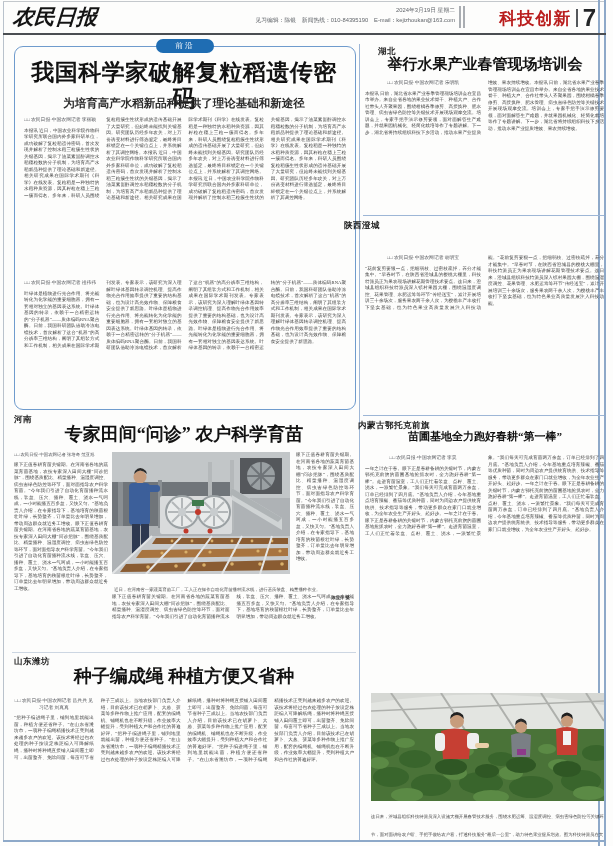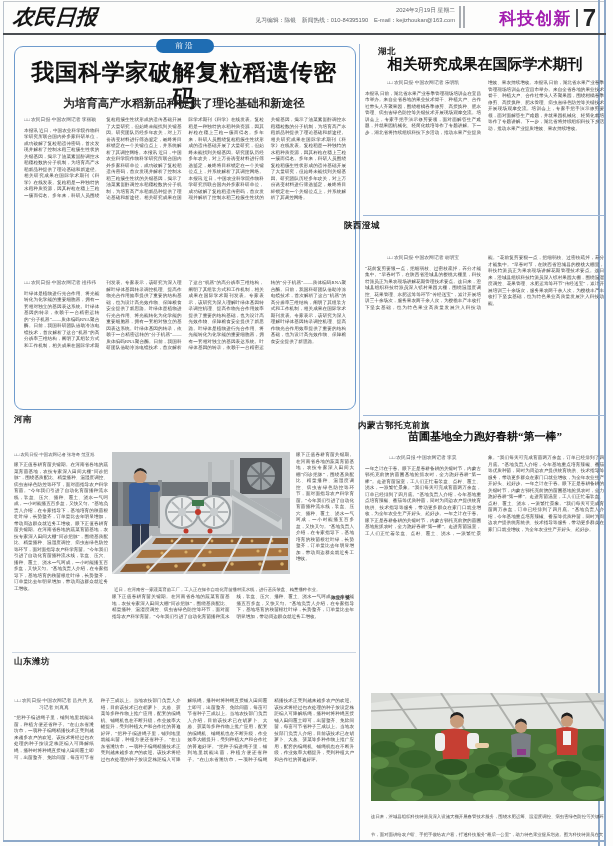--- a/index.html
+++ b/index.html
@@ -37,21 +37,21 @@
 
   <div class="abs sans" style="left:215px;top:6px;width:240px;text-align:right;font-size:5.8px;color:#61656a;line-height:1.7">
     <div>2024年3月19日 星期二</div>
     <div>见习编辑：陈银　新闻热线：010-84395190　E-mail：kejizhoukan@163.com</div>
   </div>
 
   <div class="abs" style="left:459px;top:6px;width:2px;height:22px;background:#a9adb2"></div>
   <div class="abs" style="left:463px;top:6px;width:2px;height:22px;background:#a9adb2"></div>
 
   <div class="abs sans" style="left:470px;top:3px;width:126px;height:30px;display:flex;align-items:center;justify-content:flex-end;gap:5px">
-    <span style="font-size:17px;font-weight:900;color:#a21caf;letter-spacing:1px">科技创新</span>
+    <span style="font-size:17px;font-weight:900;color:#b91c1c;letter-spacing:1px">科技创新</span>
     <span style="width:1.5px;height:18px;background:#55585c"></span>
     <span style="font-size:24px;font-weight:900;color:#232527">7</span>
   </div>
 
   <div class="abs" style="left:3px;top:33px;width:603px;height:1.8px;background:#4a4e52"></div>
 
   <div class="abs leadbox" style="left:14px;top:46px;width:340px;height:362px"></div>
   <div class="abs badge" style="left:156px;top:39px;width:58px;height:14px">前沿</div>
 
   <div class="abs hl" style="left:20px;top:60px;width:328px;font-size:23px;letter-spacing:0.5px">我国科学家破解复粒稻遗传密码</div>
@@ -64,20 +64,21 @@
 
 
   <div class="abs cols c4" style="left:24px;top:280px;width:322px;height:122px">
     <div class="byline" style="text-align:left">□□ 农民日报·中国农网记者 祖祎祎</div>
     <span>叶绿体是植物进行光合作用、将光能转化为化学能的重要细胞器，拥有一套相对独立的基因表达系统。叶绿体基因的转录，依赖于一台精密运转的“分子机器”——质体编码RNA聚合酶。日前，我国科研团队借助冷冻电镜技术，首次解析了这台“机器”的高分辨率三维结构，阐明了其组装方式和工作机制，相关成果在国际学术期刊发表。专家表示，该研究为深入理解叶绿体基因转录调控机理、提高作物光合作用效率提供了重要的结构基础，也为设计高光效作物、保障粮食安全提供了新思路。叶绿体是植物进行光合作用、将光能转化为化学能的重要细胞器，拥有一套相对独立的基因表达系统。叶绿体基因的转录，依赖于一台精密运转的“分子机器”——质体编码RNA聚合酶。日前，我国科研团队借助冷冻电镜技术，首次解析了这台“机器”的高分辨率三维结构，阐明了其组装方式和工作机制，相关成果在国际学术期刊发表。专家表示，该研究为深入理解叶绿体基因转录调控机理、提高作物光合作用效率提供了重要的结构基础，也为设计高光效作物、保障粮食安全提供了新思路。叶绿体是植物进行光合作用、将光能转化为化学能的重要细胞器，拥有一套相对独立的基因表达系统。叶绿体基因的转录，依赖于一台精密运转的“分子机器”——质体编码RNA聚合酶。日前，我国科研团队借助冷冻电镜技术，首次解析了这台“机器”的高分辨率三维结构，阐明了其组装方式和工作机制，相关成果在国际学术期刊发表。专家表示，该研究为深入理解叶绿体基因转录调控机理、提高作物光合作用效率提供了重要的结构基础，也为设计高光效作物、保障粮食安全提供了新思路。</span>
   </div>
 
   <div class="abs rule" style="left:359px;top:44px;width:1px;height:796px"></div>
 
   <div class="abs kicker" style="left:14px;top:414px">河南</div>
+  <div class="abs hl" style="left:14px;top:424px;width:340px;font-size:18px">专家田间“问诊”  农户科学育苗</div>
 
   <div class="abs cols" style="left:14px;top:452px;width:94px;height:198px;column-count:1">
     <div class="byline" style="text-align:left;font-size:4.4px">□□ 农民日报·中国农网记者 张培奇 范亚旭</div>
     <span>眼下正值春耕育苗关键期。在河南省各地的蔬菜育苗基地，农技专家深入田间大棚“问诊把脉”，围绕基质配比、精量播种、温湿度调控、病虫害绿色防控等环节，面对面指导农户科学育苗。“今年我们引进了自动化育苗播种流水线，装盘、压穴、播种、覆土、浇水一气呵成，一小时能播五百多盘，又快又匀。”基地负责人介绍，在专家指导下，基地培育的秧苗根壮叶绿，长势整齐，订单量比去年明显增加，带动周边群众就近务工增收。眼下正值春耕育苗关键期。在河南省各地的蔬菜育苗基地，农技专家深入田间大棚“问诊把脉”，围绕基质配比、精量播种、温湿度调控、病虫害绿色防控等环节，面对面指导农户科学育苗。“今年我们引进了自动化育苗播种流水线，装盘、压穴、播种、覆土、浇水一气呵成，一小时能播五百多盘，又快又匀。”基地负责人介绍，在专家指导下，基地培育的秧苗根壮叶绿，长势整齐，订单量比去年明显增加，带动周边群众就近务工增收。</span>
   </div>
 
   <div class="abs" style="left:112px;top:452px;width:178px;height:122px">
     <svg width="178" height="122" viewBox="0 0 178 122">
       <rect width="178" height="122" fill="#aeb2b5"></rect>
       <rect y="0" width="178" height="46" fill="#c2c6c8"></rect>
@@ -149,28 +150,29 @@
     <div class="capline credit" style="text-align:right">陈显萍 摄</div>
   </div>
 
   <div class="abs cols c2" style="left:112px;top:594px;width:242px;height:56px">
     <span>眼下正值春耕育苗关键期。在河南省各地的蔬菜育苗基地，农技专家深入田间大棚“问诊把脉”，围绕基质配比、精量播种、温湿度调控、病虫害绿色防控等环节，面对面指导农户科学育苗。“今年我们引进了自动化育苗播种流水线，装盘、压穴、播种、覆土、浇水一气呵成，一小时能播五百多盘，又快又匀。”基地负责人介绍，在专家指导下，基地培育的秧苗根壮叶绿，长势整齐，订单量比去年明显增加，带动周边群众就近务工增收。</span>
   </div>
 
   <div class="abs" style="left:12px;top:652px;width:344px;height:1px;background:#ccd6e2"></div>
 
   <div class="abs kicker" style="left:14px;top:656px">山东潍坊</div>
+  <div class="abs hl" style="left:14px;top:666px;width:340px;font-size:18px">种子编成绳  种植方便又省种</div>
 
   <div class="abs cols c4" style="left:14px;top:698px;width:340px;height:138px">
     <div class="byline">□□ 农民日报·中国农网记者 吕兵兵 见习记者 刘真真</div>
     <span>“把种子编进绳子里，铺到地里就能出苗，种植方便还省种子。”在山东省潍坊市，一项种子编绳精播技术正受到越来越多农户的欢迎。该技术将经过包衣处理的种子按设定株距编入可降解纸绳，播种时将种绳直接铺入田间覆土即可，出苗整齐、免除间苗，每亩可节省种子三成以上。当地农技部门负责人介绍，目前该技术已在胡萝卜、大葱、菠菜等多种作物上推广应用，配套的编绳机、铺绳机也在不断升级，作业效率大幅提升，受到种植大户和合作社的普遍好评。“把种子编进绳子里，铺到地里就能出苗，种植方便还省种子。”在山东省潍坊市，一项种子编绳精播技术正受到越来越多农户的欢迎。该技术将经过包衣处理的种子按设定株距编入可降解纸绳，播种时将种绳直接铺入田间覆土即可，出苗整齐、免除间苗，每亩可节省种子三成以上。当地农技部门负责人介绍，目前该技术已在胡萝卜、大葱、菠菜等多种作物上推广应用，配套的编绳机、铺绳机也在不断升级，作业效率大幅提升，受到种植大户和合作社的普遍好评。“把种子编进绳子里，铺到地里就能出苗，种植方便还省种子。”在山东省潍坊市，一项种子编绳精播技术正受到越来越多农户的欢迎。该技术将经过包衣处理的种子按设定株距编入可降解纸绳，播种时将种绳直接铺入田间覆土即可，出苗整齐、免除间苗，每亩可节省种子三成以上。当地农技部门负责人介绍，目前该技术已在胡萝卜、大葱、菠菜等多种作物上推广应用，配套的编绳机、铺绳机也在不断升级，作业效率大幅提升，受到种植大户和合作社的普遍好评。</span>
   </div>
 
   <div class="abs kicker" style="left:378px;top:46px">湖北</div>
-  <div class="abs hl" style="left:366px;top:56px;width:238px;font-size:15px">相关研究成果在国际学术期刊</div>
+  <div class="abs hl" style="left:366px;top:56px;width:238px;font-size:15px">举行水果产业春管现场培训会</div>
   <div class="abs cols c2" style="left:365px;top:80px;width:239px;height:132px">
     <div class="byline">□□ 农民日报·中国农网记者 乐明凯</div>
     <span>本报讯 日前，湖北省水果产业春季管理现场培训会在宜昌市举办。来自全省各地的果业技术骨干、种植大户、合作社带头人齐聚果园，围绕柑橘春季修剪、高接换种、肥水管理、病虫害绿色防控等关键技术开展现场观摩交流。培训会上，专家手把手演示修剪要领，面对面解答生产难题，并就果园机械化、轻简化栽培等作了专题讲解。下一步，湖北省将持续组织科技下乡活动，推动水果产业提质增效、果农持续增收。本报讯 日前，湖北省水果产业春季管理现场培训会在宜昌市举办。来自全省各地的果业技术骨干、种植大户、合作社带头人齐聚果园，围绕柑橘春季修剪、高接换种、肥水管理、病虫害绿色防控等关键技术开展现场观摩交流。培训会上，专家手把手演示修剪要领，面对面解答生产难题，并就果园机械化、轻简化栽培等作了专题讲解。下一步，湖北省将持续组织科技下乡活动，推动水果产业提质增效、果农持续增收。</span>
   </div>
 
   <div class="abs rule" style="left:363px;top:215px;width:241px;height:1px"></div>
 
   <div class="abs kicker" style="left:344px;top:220px">陕西澄城</div>
   <div class="abs cols c2" style="left:365px;top:255px;width:239px;height:156px">
     <div class="byline">□□ 农民日报·中国农网记者 胡明宝</div>

